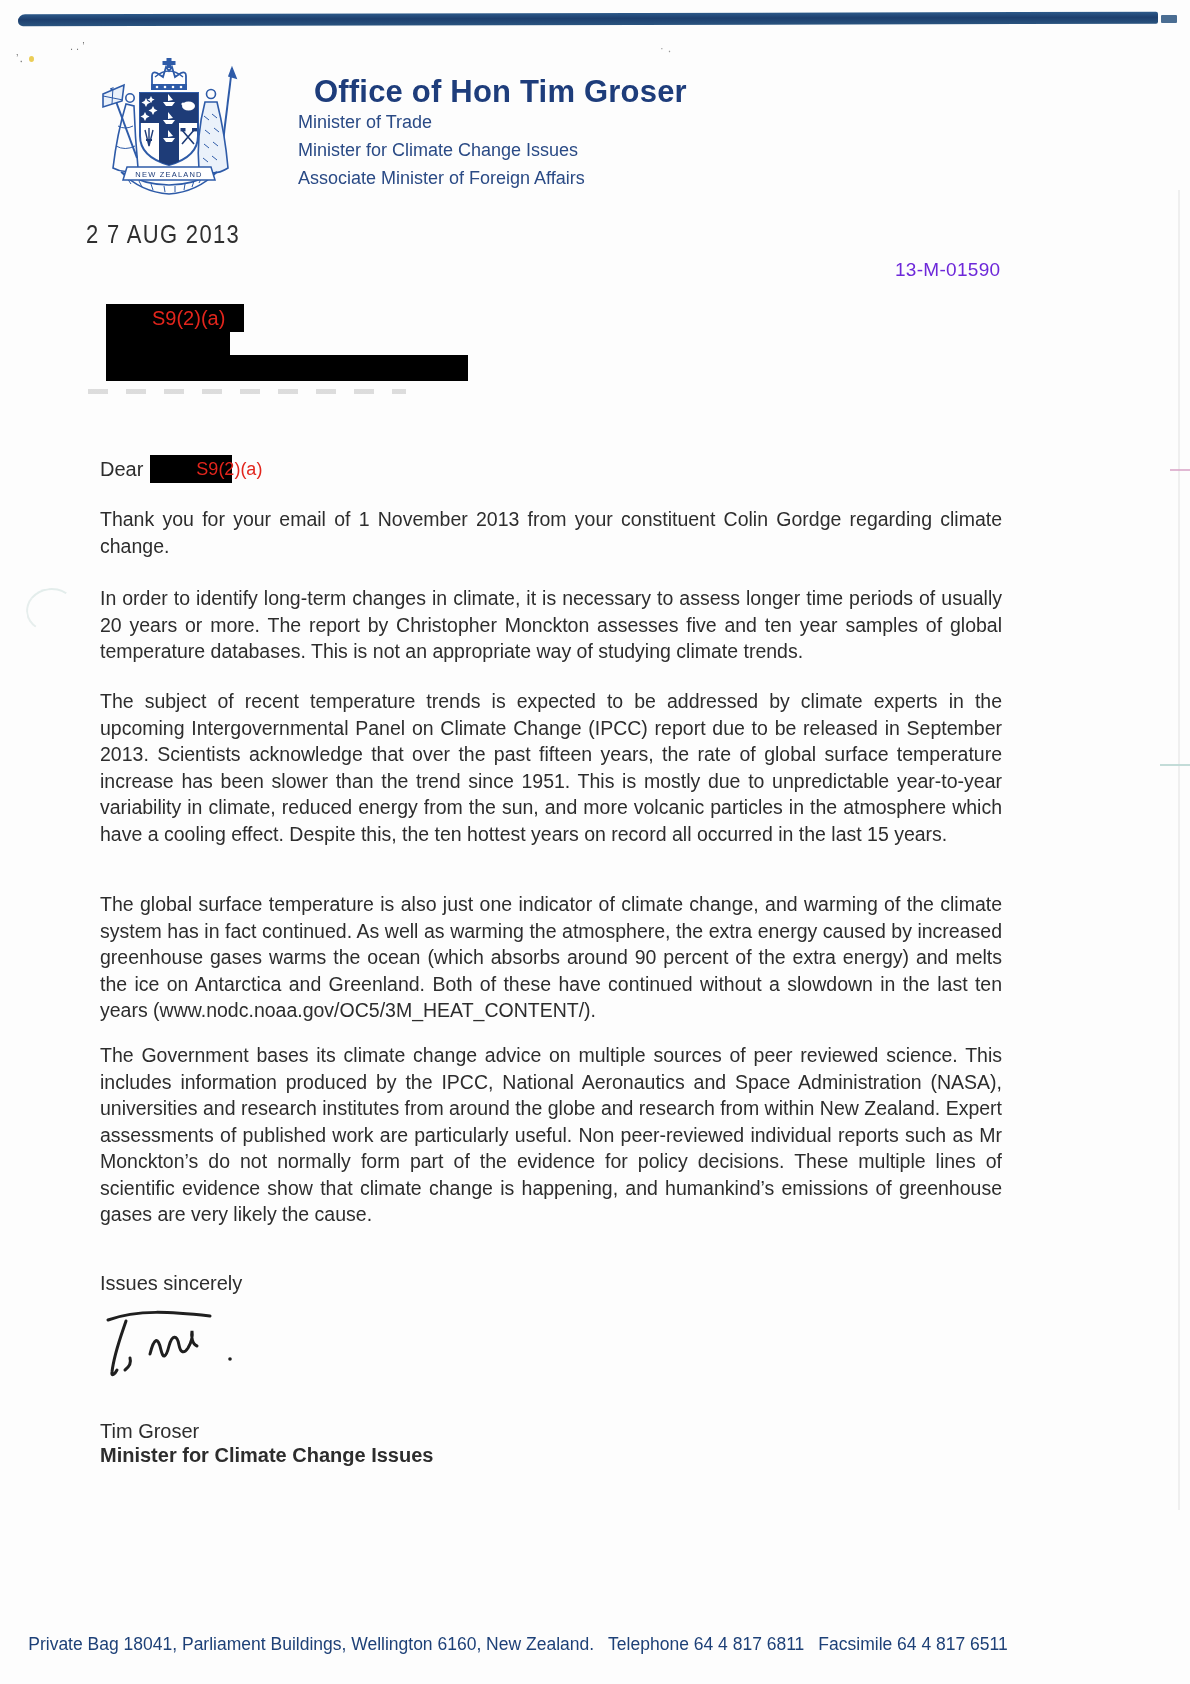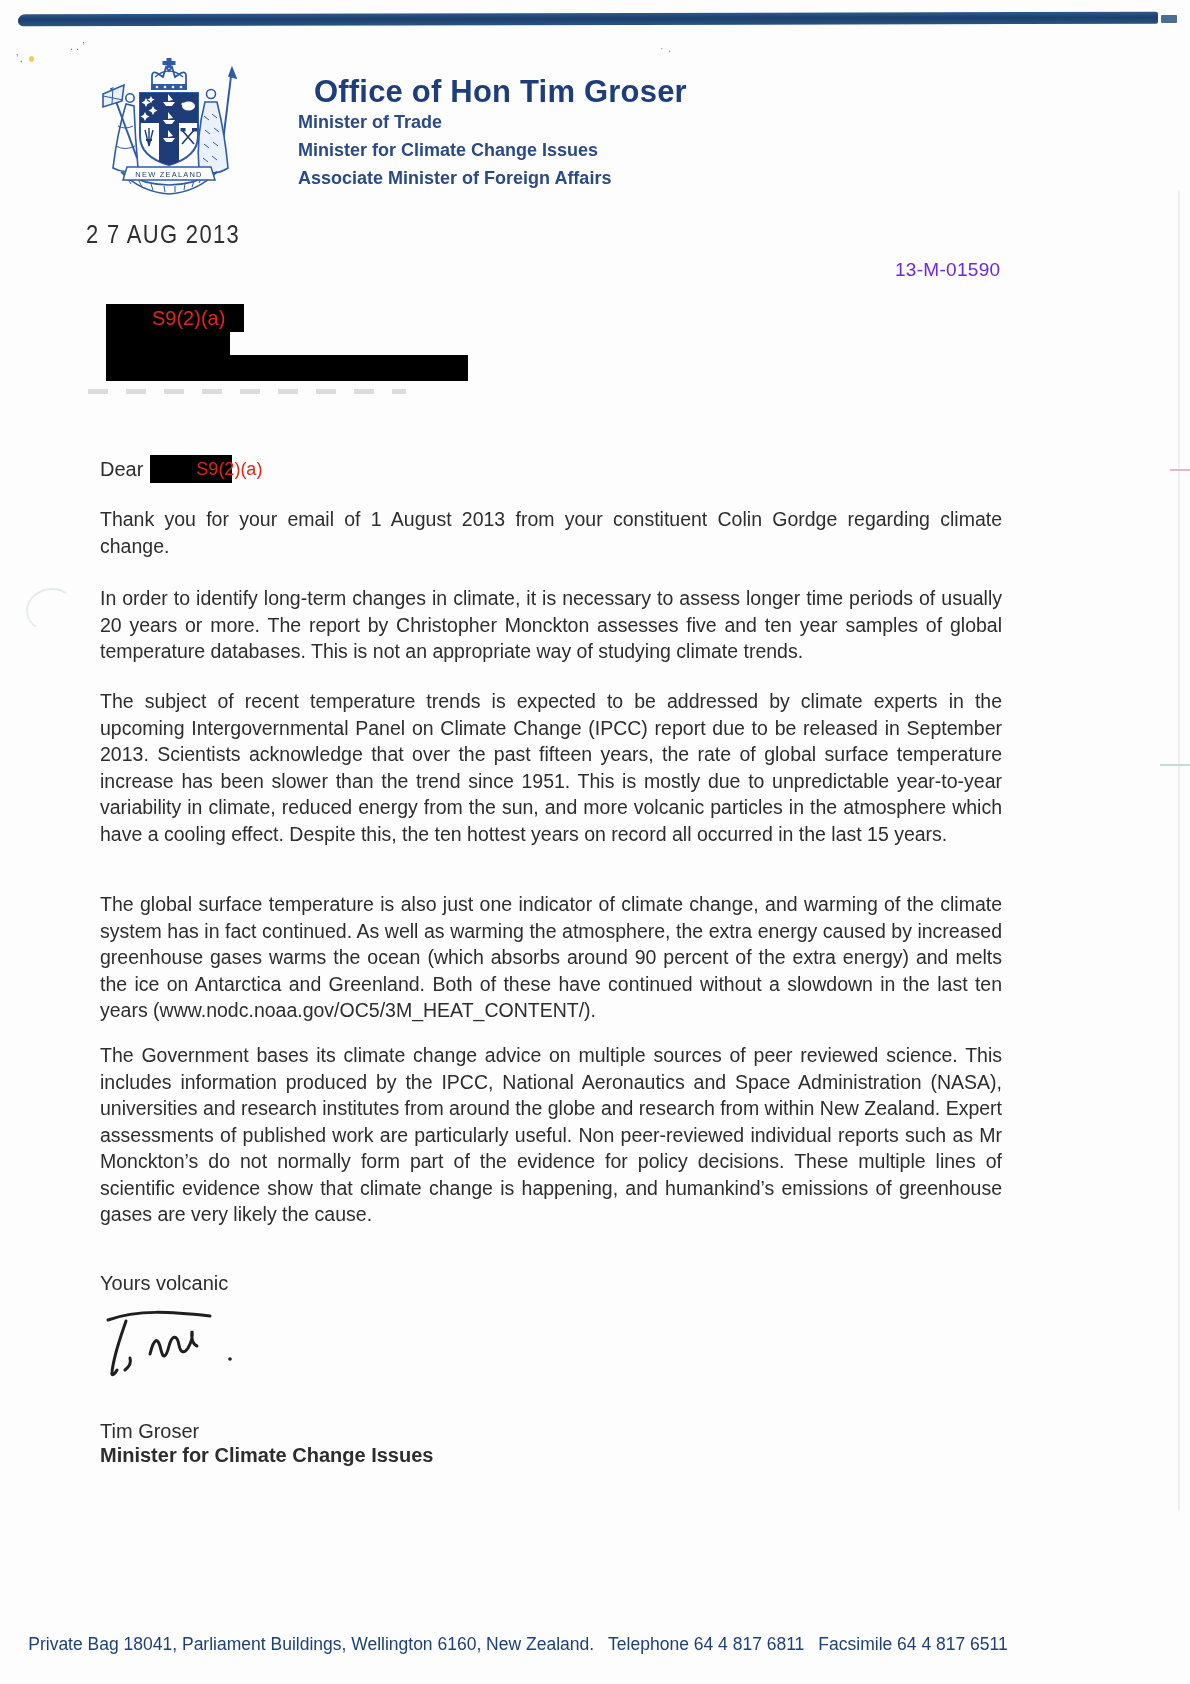--- a/index.html
+++ b/index.html
@@ -25,21 +25,21 @@
   .speck{position:absolute;font-size:11px;color:#7a7a7a;}
   .speck-yellow{position:absolute;left:29px;top:56px;width:5px;height:6px;background:#e8c43a;border-radius:50%;opacity:.85;}
   .edge-line{position:absolute;left:1178px;top:190px;width:2px;height:1320px;background:rgba(60,60,60,0.07);}
   .tick-pink{position:absolute;left:1170px;top:469px;width:20px;height:2px;background:#d9a6c8;opacity:.8;}
   .tick-teal{position:absolute;left:1160px;top:764px;width:30px;height:2px;background:#bcd8d4;opacity:.9;}
   .margin-arc{position:absolute;left:26px;top:588px;width:46px;height:40px;border:2px solid #cfe0de;border-color:#cfe0de transparent transparent #d5e2e0;border-radius:50%;opacity:.55;transform:rotate(-8deg);}
   
   .crest{position:absolute;left:93px;top:56px;}
   .office-title{position:absolute;left:298px;top:58px;margin:16px;
     font-size:31px;font-weight:bold;color:var(--header-navy);letter-spacing:.2px;}
-  .role{position:absolute;left:298px;font-size:18px;color:var(--subtitle-navy);font-weight:bold;}
+  .role{position:absolute;left:298px;font-size:18px;color:var(--subtitle-navy);}
   .role-1{top:112px}.role-2{top:140px}.role-3{top:168px}
   
   .date-stamp{position:absolute;left:86px;top:219px;font-size:25px;color:#2f2f2f;
     letter-spacing:1.5px;transform:scale(.88,1.05);transform-origin:left top;}
   .reference{position:absolute;left:895px;top:259px;font-size:19px;color:#6d28d9;letter-spacing:.3px;}
   
   .redact{position:absolute;background:#000;}
   .redact-r1{left:106px;top:304px;width:138px;height:28px;}
   .redact-r2{left:106px;top:331px;width:124px;height:25px;}
   .redact-r3{left:106px;top:355px;width:362px;height:26px;}
@@ -167,27 +167,27 @@
     <span class="redact-label">S9(2)(a)</span>
   </div>
   <div class="redact redact-r2"></div>
   <div class="redact redact-r3"></div>
   <div class="redact-remnant"></div>
 
   <div class="salutation">
     <span>Dear</span><span class="redact-inline"><span class="redact-label">S9(2)(a)</span></span>
   </div>
 
-  <p class="para p1">Thank you for your email of 1 August 2013 from your constituent Colin Gordge regarding climate change.</p>
+  <p class="para p1">Thank you for your email of 1 November 2013 from your constituent Colin Gordge regarding climate change.</p>
   <p class="para p2">In order to identify long-term changes in climate, it is necessary to assess longer time periods of usually 20 years or more. The report by Christopher Monckton assesses five and ten year samples of global temperature databases. This is not an appropriate way of studying climate trends.</p>
   <p class="para p3">The subject of recent temperature trends is expected to be addressed by climate experts in the upcoming Intergovernmental Panel on Climate Change (IPCC) report due to be released in September 2013. Scientists acknowledge that over the past fifteen years, the rate of global surface temperature increase has been slower than the trend since 1951. This is mostly due to unpredictable year-to-year variability in climate, reduced energy from the sun, and more volcanic particles in the atmosphere which have a cooling effect. Despite this, the ten hottest years on record all occurred in the last 15 years.</p>
   <p class="para p4">The global surface temperature is also just one indicator of climate change, and warming of the climate system has in fact continued. As well as warming the atmosphere, the extra energy caused by increased greenhouse gases warms the ocean (which absorbs around 90 percent of the extra energy) and melts the ice on Antarctica and Greenland. Both of these have continued without a slowdown in the last ten years (www.nodc.noaa.gov/OC5/3M_HEAT_CONTENT/).</p>
   <p class="para p5">The Government bases its climate change advice on multiple sources of peer reviewed science. This includes information produced by the IPCC, National Aeronautics and Space Administration (NASA), universities and research institutes from around the globe and research from within New Zealand. Expert assessments of published work are particularly useful. Non peer-reviewed individual reports such as Mr Monckton’s do not normally form part of the evidence for policy decisions. These multiple lines of scientific evidence show that climate change is happening, and humankind’s emissions of greenhouse gases are very likely the cause.</p>
 
-  <div class="closing">Yours volcanic</div>
+  <div class="closing">Issues sincerely</div>
 
   <svg class="signature" width="155" height="82" viewBox="0 0 155 82">
     <g stroke="#1f1f1f" stroke-width="3" fill="none" stroke-linecap="round">
       <path d="M8,16 C38,5 72,8 110,12"></path>
       <path d="M26,17 C21,32 14,50 12,68 C11,73 15,70 17,66"></path>
       <path d="M30,54 c1.5,5 -1,9 -5,12"></path>
       <path d="M50,50 c4,-16 8,-18 11,-4 c2,9 5,8 8,-4 c3,-11 8,-12 10,-1 c1.5,8 5,9 9,3 c3,-5 5,-11 4,-17 c-1,5 0,13 5,15"></path>
       <circle cx="130" cy="55" r="1.8" fill="#1f1f1f" stroke="none"></circle>
     </g>
   </svg>

